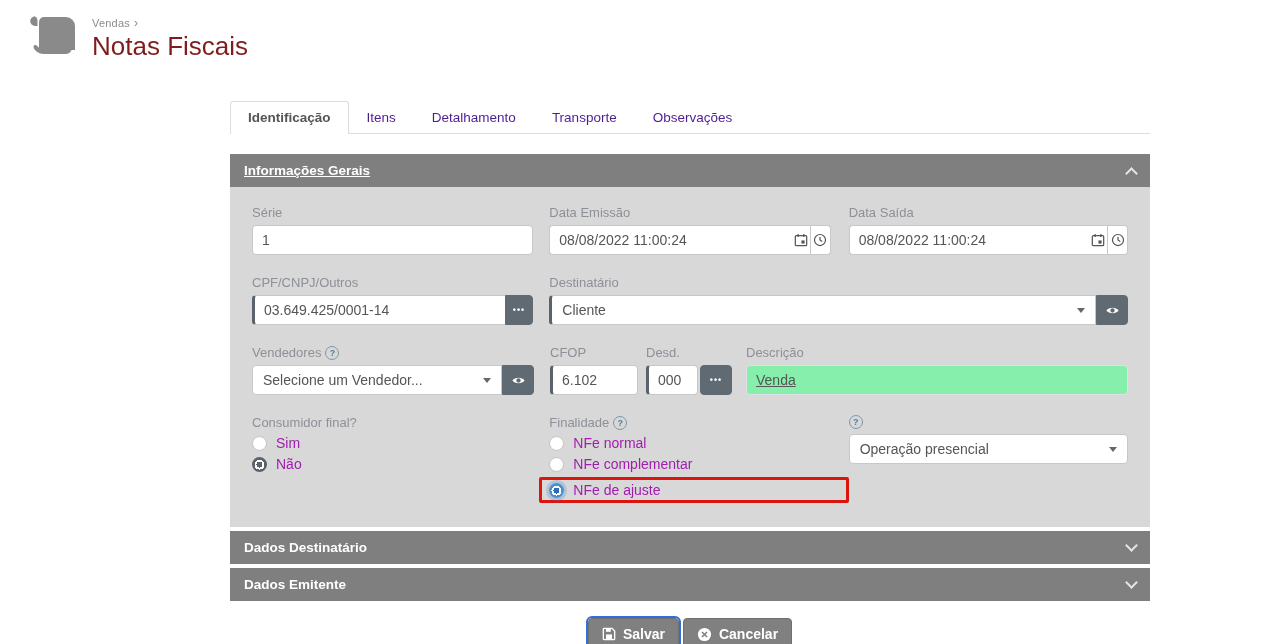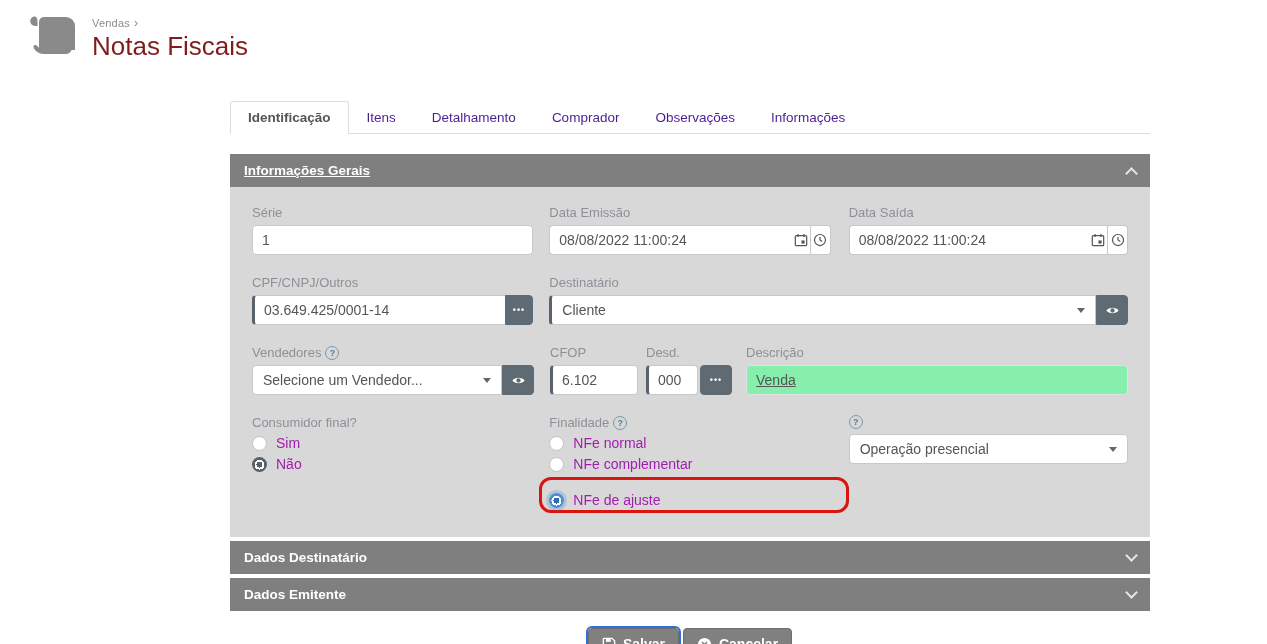--- a/index.html
+++ b/index.html
@@ -63,21 +63,21 @@
 
   .help { width:14px; height:14px; border:1px solid #7d98ab; border-radius:50%; color:#4e7d9e;
     font-size:9px; font-weight:bold; display:inline-flex; align-items:center; justify-content:center; }
 
   
   .radio-opt { display:flex; align-items:center; gap:9px; margin-bottom:5px; color:#a21caf; cursor:pointer; }
   .radio { width:15px; height:15px; border-radius:50%; background:#fff; border:1px solid #c2c2c2; flex:none; }
   .radio.sel-dark { border:none; background:radial-gradient(circle,#59626b 0 3px,#fff 3px 5px,#59626b 5px); }
   .radio.sel-blue { border:none; background:radial-gradient(circle,#2c6db6 0 3px,#fff 3px 5px,#4a8fd4 5px);
     box-shadow:0 0 0 3px rgba(80,140,210,.28); }
-  .hl-red { display:inline-flex; border:3px solid #da1510; border-radius:12px; padding:12px 9px 2px 7px;
+  .hl-red { display:inline-flex; border:3px solid #da1510; border-radius:2px; padding:2px 9px 2px 7px;
     margin-left:-10px; margin-bottom:0; }
   .hl-red .radio-opt { margin-bottom:0; }
 
   
   .footer-actions { display:flex; justify-content:center; gap:4px; margin-top:17px; }
   .btn { height:32px; background:#808080; color:#fff; font-weight:bold; font-size:14px;
     border:1px solid #6f6f6f; border-radius:4px; padding:0 13px; display:flex; align-items:center; gap:7px;
     cursor:pointer; font-family:inherit; }
   .btn.focused { outline:2px solid #2f6fd6; outline-offset:0; }
 
@@ -98,23 +98,22 @@
     <div class="page-title">Notas Fiscais</div>
   </div>
 </div>
 
 <div class="content">
 
   <div class="tabs">
     <div class="tab active">Identificação</div>
     <div class="tab">Itens</div>
     <div class="tab">Detalhamento</div>
-    <div class="tab">Comprador</div>
+    <div class="tab">Transporte</div>
     <div class="tab">Observações</div>
-    <div class="tab">Informações</div>
   </div>
 
   <div style="height:20px"></div>
 
   <div class="acc-bar">
     <span class="acc-title underlined">Informações Gerais</span>
     <span class="chev up"></span>
   </div>
 
   <div class="panel-body">

